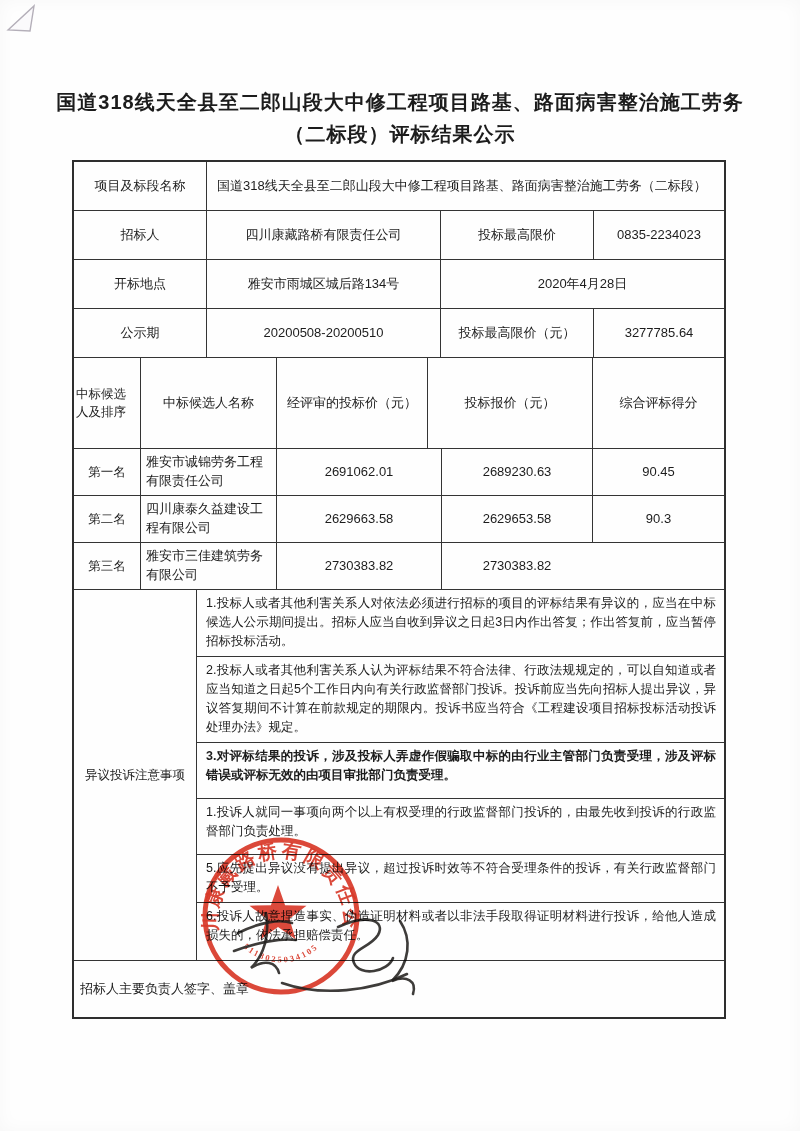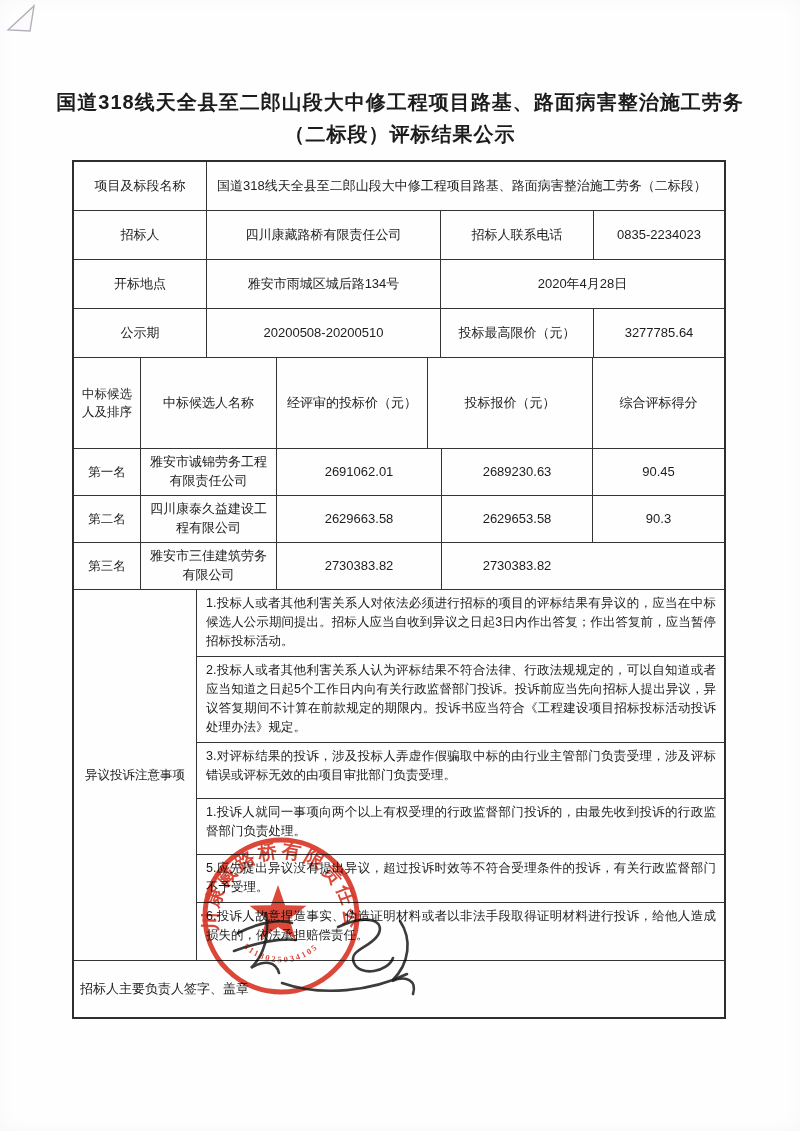--- a/index.html
+++ b/index.html
@@ -6,21 +6,21 @@
   body{width:800px;height:1131px;position:relative;overflow:hidden;
        font-family:"Liberation Sans","DejaVu Sans",sans-serif;color:#1c1c1c;}
   .page{position:absolute;inset:0;background:#fefefe;box-shadow:inset 0 0 18px rgba(0,0,0,0.03);}
   .fold{position:absolute;left:0;top:0;}
   .title{position:absolute;top:86px;left:0;width:100%;text-align:center;
          font-size:20px;font-weight:bold;line-height:1.6;letter-spacing:1px;margin:0;}
   .doc-table{position:absolute;left:72px;top:160px;width:654px;
              border:2px solid #2e2e2e;box-sizing:border-box;font-size:13px;}
   .trow{display:flex;align-items:stretch;border-top:1.5px solid #343434;}
   .trow:first-child{border-top:none;}
-  .cell{display:flex;align-items:center;justify-content:center;text-align:center;
+  .cell{display:flex;align-items:center;justify-content:center;
         box-sizing:border-box;border-left:1.5px solid #343434;padding:4px 5px;line-height:1.45;}
   .cell:first-child{border-left:none;}
   .cell.left{justify-content:flex-start;text-align:left;padding-left:10px;}
   
   .a-label{width:132px;}
   .a-val1{width:234px;}
   .a-label2{width:153px;}
   .a-val2{flex:1;}
   .a-span{flex:1;}
   .a-row{min-height:48px;}
@@ -34,21 +34,21 @@
   .b-row{min-height:46px;}
   
   .c-wrap{display:flex;align-items:stretch;border-top:1.5px solid #343434;}
   .c-label{width:123px;display:flex;align-items:center;justify-content:center;
            text-align:center;border-right:1.5px solid #343434;box-sizing:border-box;
            font-size:12.5px;padding:4px 8px;}
   .c-body{flex:1;}
   .note{border-top:1.5px solid #343434;padding:4px 8px 5px 9px;font-size:12.5px;
         line-height:1.52;text-align:justify;}
   .note:first-child{border-top:none;}
-  .n1{min-height:56px;}.n2{min-height:74px;}.n3{min-height:46px;}
+  .n1{min-height:56px;}.n2{min-height:74px;}.n3{min-height:46px;font-weight:bold;}
   .n4{min-height:46px;}.n5{min-height:36px;}.n6{min-height:48px;}
   
   .d-row{min-height:56px;}
   .d-cell{flex:1;display:flex;align-items:center;padding-left:6px;font-size:13px;}
   
   .stamp{position:absolute;left:0;top:0;width:800px;height:1131px;pointer-events:none;
          mix-blend-mode:multiply;}
   .seal-ring{fill:none;stroke-width:5;opacity:0.93;}
   .seal-txt{font-family:"Liberation Serif","DejaVu Serif",serif;font-weight:bold;}
   .sig path{fill:none;stroke:#23211f;stroke-width:2.6;stroke-linecap:round;opacity:0.88;}
@@ -69,21 +69,21 @@
 
   <div class="doc-table">
 
     <div class="trow a-row">
       <div class="cell a-label">项目及标段名称</div>
       <div class="cell a-span left">国道318线天全县至二郎山段大中修工程项目路基、路面病害整治施工劳务（二标段）</div>
     </div>
     <div class="trow a-row">
       <div class="cell a-label">招标人</div>
       <div class="cell a-val1">四川康藏路桥有限责任公司</div>
-      <div class="cell a-label2">招标人联系电话</div>
+      <div class="cell a-label2">投标最高限价</div>
       <div class="cell a-val2">0835-2234023</div>
     </div>
     <div class="trow a-row">
       <div class="cell a-label">开标地点</div>
       <div class="cell a-val1">雅安市雨城区城后路134号</div>
       <div class="cell a-val2">2020年4月28日</div>
     </div>
     <div class="trow a-row">
       <div class="cell a-label">公示期</div>
       <div class="cell a-val1">20200508-20200510</div>

